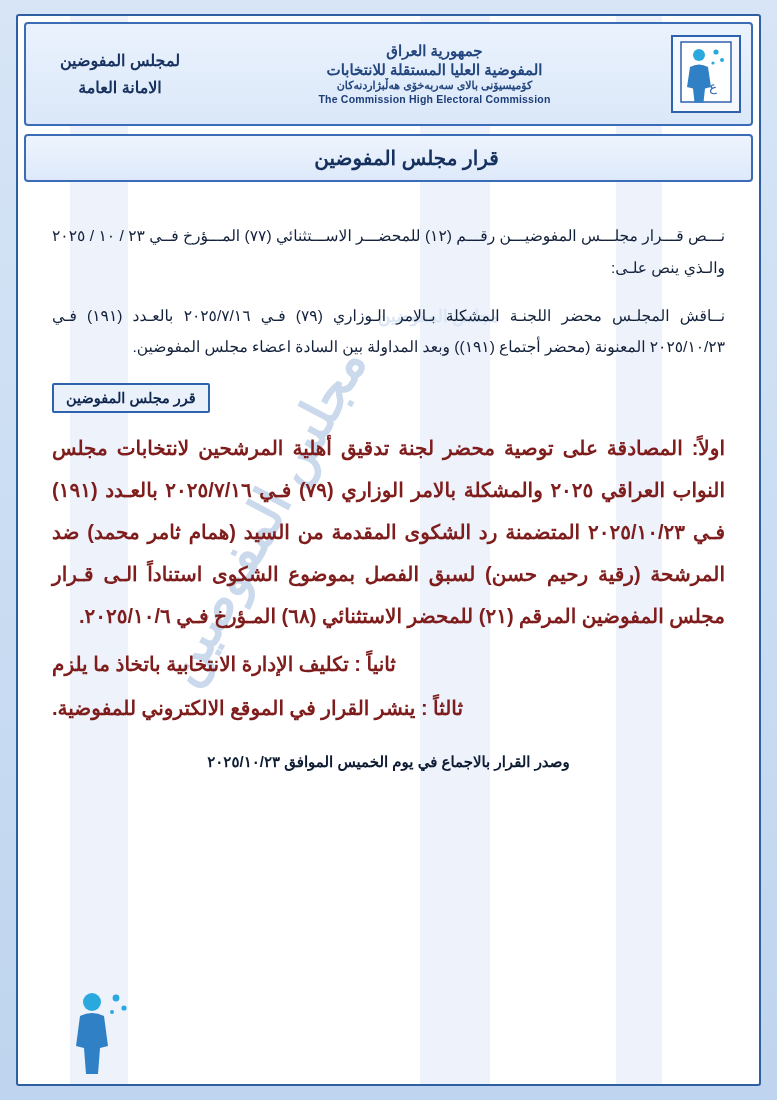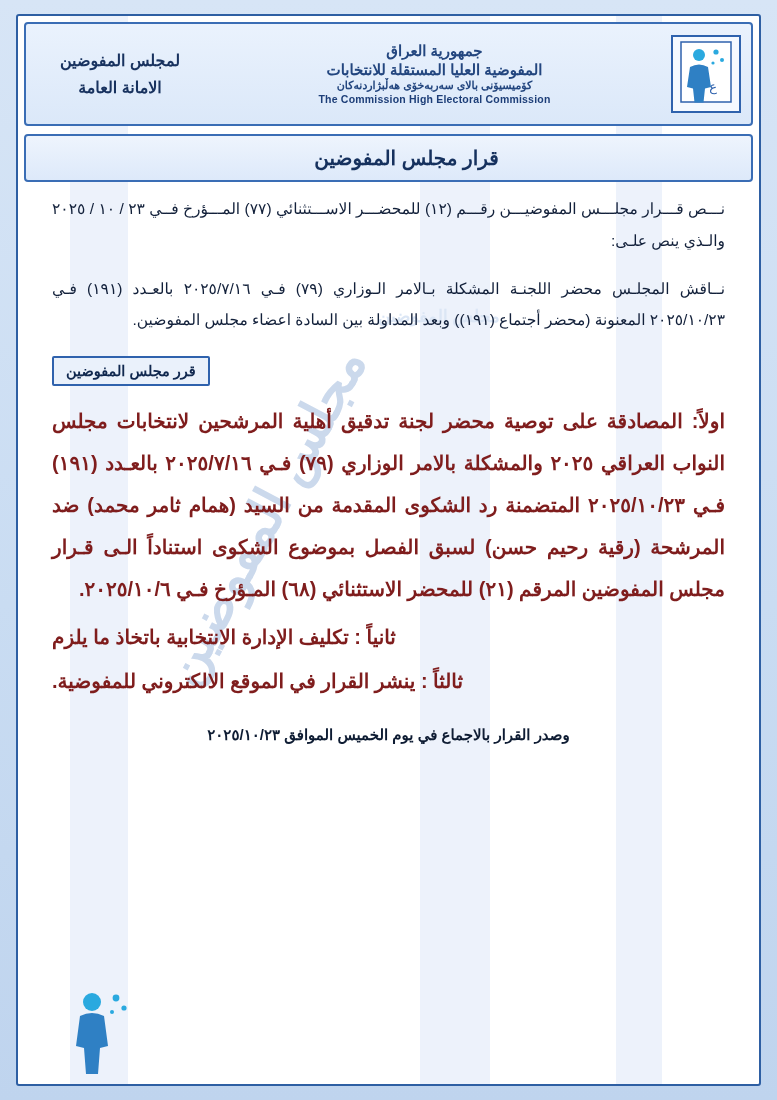--- a/index.html
+++ b/index.html
@@ -153,21 +153,21 @@
     align-items: center;
     justify-content: center;
     font-size: 20px;
     font-weight: bold;
     color: #16315e;
     padding-left: 36px;
   }
 
   
   .body {
-    padding: 11px 34px 0 34px;
+    padding: 38px 34px 0 34px;
     color: #111;
   }
   .para {
     font-size: 15.5px;
     line-height: 2.05;
     text-align: justify;
     color: #12203a;
     margin-bottom: 16px;
   }
   .para.justify-both { text-align: justify; text-justify: inter-word; }

